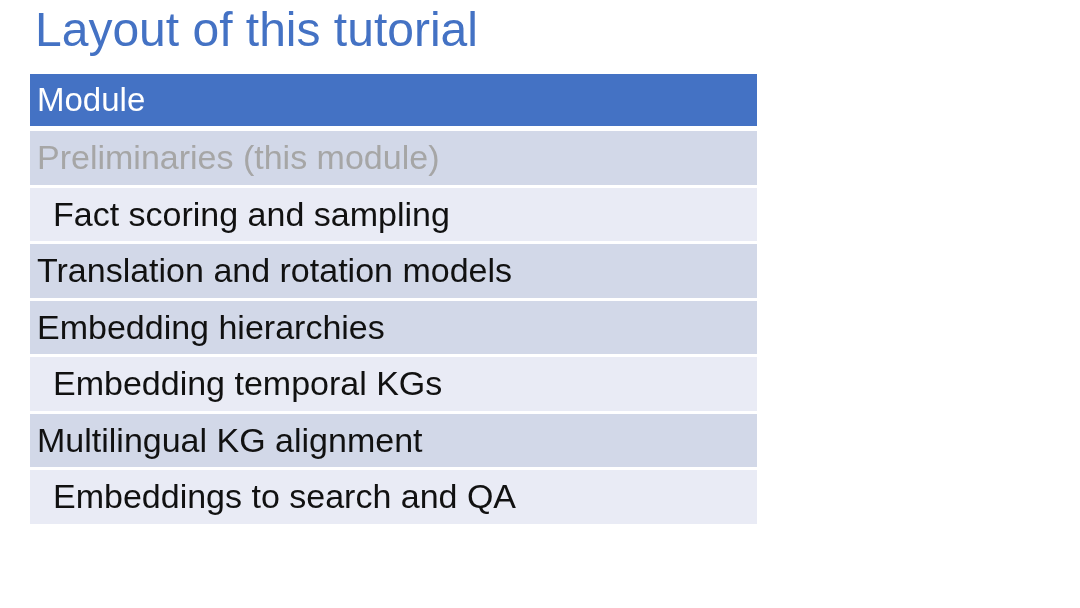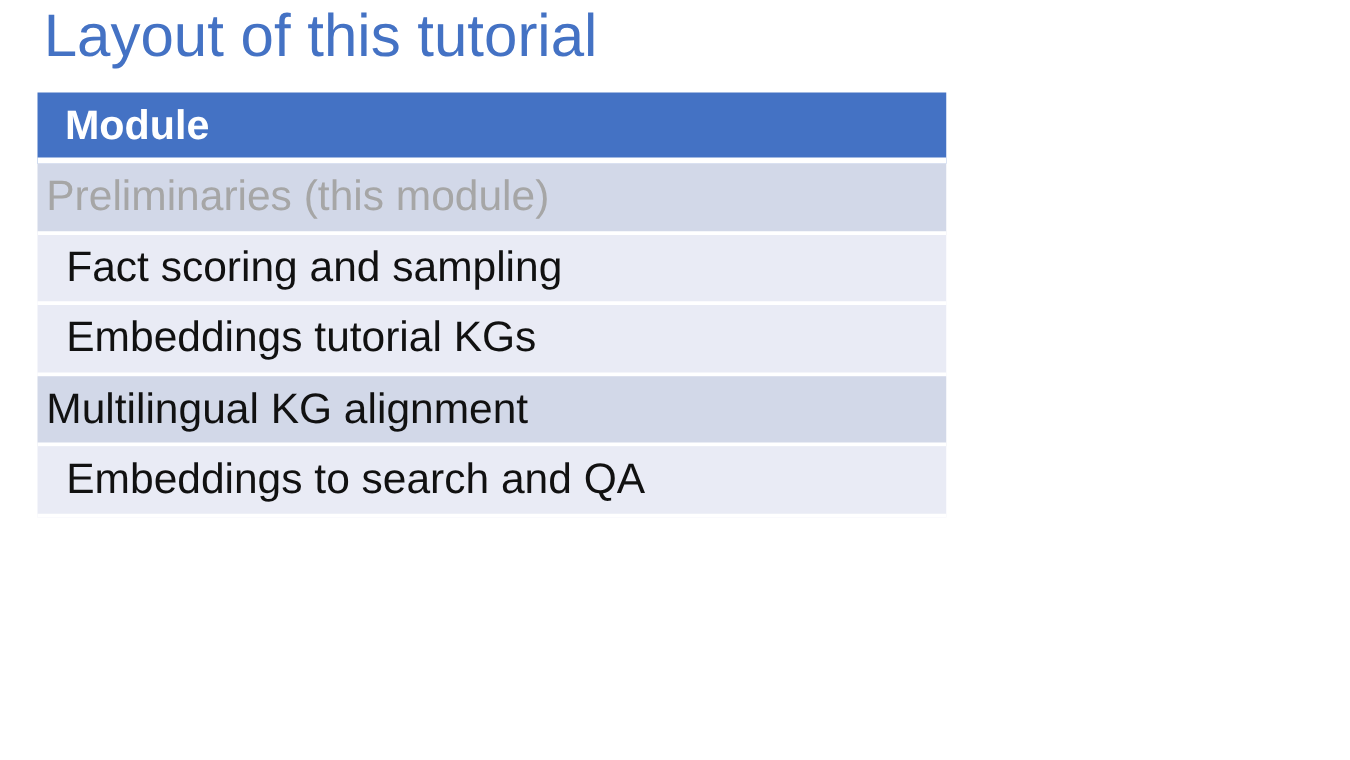--- a/index.html
+++ b/index.html
@@ -31,24 +31,24 @@
     top: 74px;
     width: 727px;
   }
   .header-row {
     box-sizing: border-box;
     height: 57px;
     background: var(--accent, #4472C4);
     border-bottom: 5px solid #ffffff;
     display: flex;
     align-items: center;
-    padding-left: 22px;
+    padding-left: 7px;
     color: var(--header-text, #ffffff);
     font-size: 33px;
-    font-weight: 700;
+    font-weight: 400;
   }
   .row {
     box-sizing: border-box;
     height: 56.5px;
     display: flex;
     align-items: center;
     padding-left: 7px;
     border-bottom: 3px solid #ffffff;
     font-size: 34px;
     color: var(--body-text, #111111);
@@ -67,22 +67,28 @@
     <div class="header-row">
       <span>Module</span>
     </div>
     <div id="table-body">
         <div class="row dark muted">
           <span>Preliminaries (this module)</span>
         </div>
         <div class="row light">
           <span>Fact scoring and sampling</span>
         </div>
+        <div class="row dark">
+          <span>Translation and rotation models</span>
+        </div>
+        <div class="row dark">
+          <span>Embedding hierarchies</span>
+        </div>
         <div class="row light">
-          <span>Embeddings tutorial KGs</span>
+          <span>Embedding temporal KGs</span>
         </div>
         <div class="row dark">
           <span>Multilingual KG alignment</span>
         </div>
         <div class="row light">
           <span>Embeddings to search and QA</span>
         </div>
       </div>
   </div>
 </div>

